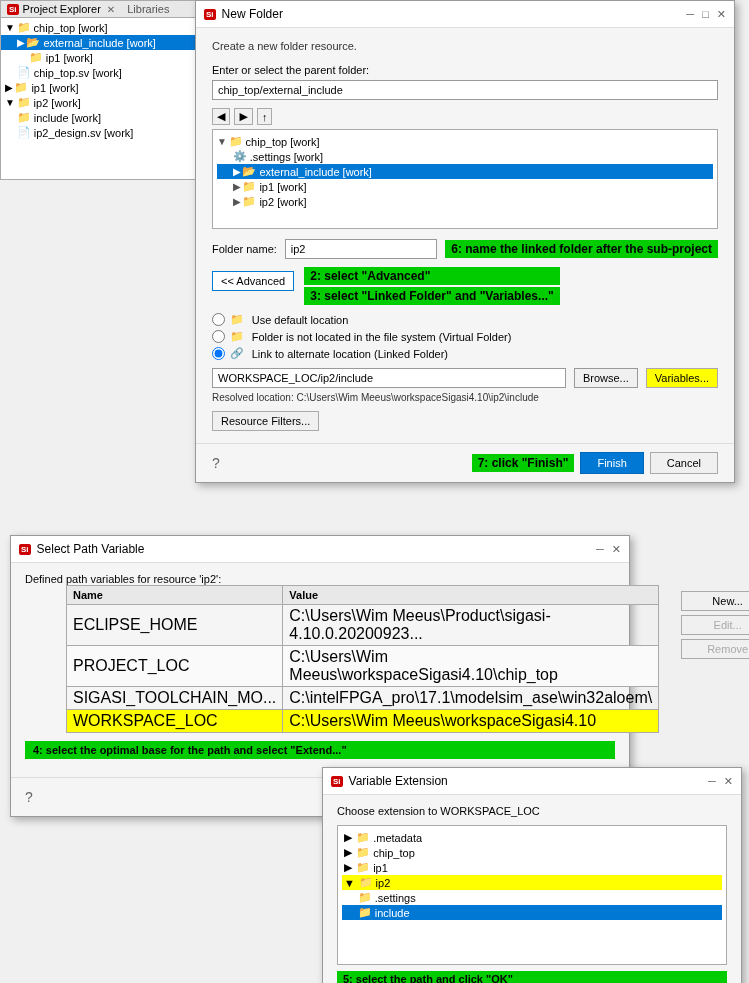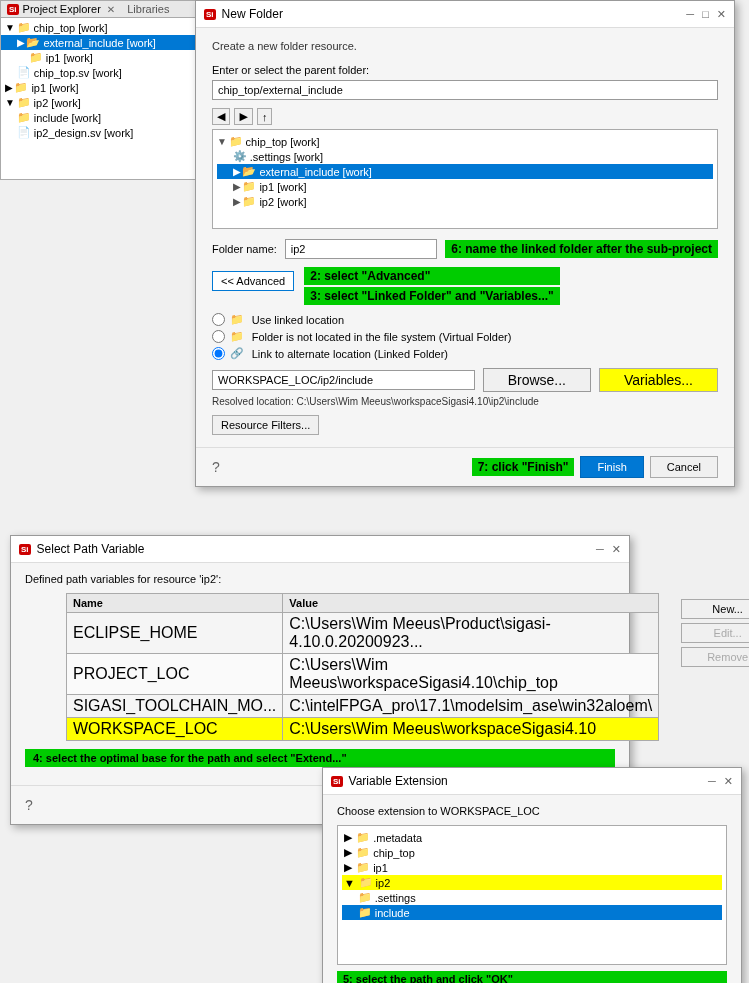--- a/index.html
+++ b/index.html
@@ -193,22 +193,22 @@
       margin-bottom: 4px;
     }
     .location-input {
       flex: 1;
       border: 1px solid #999;
       padding: 3px 5px;
       font-size: 11px;
       background: white;
     }
     .browse-btn, .variables-btn {
-      padding: 3px 24px;
-      font-size: 14px;
+      padding: 3px 8px;
+      font-size: 11px;
       cursor: pointer;
       border: 1px solid #999;
       background: #f0f0f0;
     }
     .variables-btn {
       background: #ffff00;
       border: 1px solid #aaa;
     }
     .resolved-text {
       font-size: 10px;
@@ -513,21 +513,21 @@
       <div style="display:flex; flex-direction:column; gap:2px;">
         <span class="highlight-green">2: select "Advanced"</span>
         <span class="highlight-green">3: select "Linked Folder" and "Variables..."</span>
       </div>
     </div>
 
     <div class="radio-group">
       <div class="radio-item">
         <input type="radio" name="location" style="">
         <span class="ft-icon">📁</span>
-        <span>Use linked location</span>
+        <span>Use default location</span>
       </div>
       <div class="radio-item">
         <input type="radio" name="location" style="">
         <span class="ft-icon">📁</span>
         <span>Folder is not located in the file system (Virtual Folder)</span>
       </div>
       <div class="radio-item">
         <input type="radio" name="location" checked="" style="">
         <span class="ft-icon">🔗</span>
         <span>Link to alternate location (Linked Folder)</span>
@@ -555,21 +555,21 @@
     <div class="dialog-title">
       <span class="icon-si">Si</span>
       <span>Select Path Variable</span>
     </div>
     <div class="dialog-controls">
       <span>─</span>
       <span>✕</span>
     </div>
   </div>
   <div class="spv-body">
-    <div style="font-size:11px; margin-bottom:8px;">Defined path variables for resource 'ip2':</div>
+    <div style="font-size:11px; margin-bottom:0;">Defined path variables for resource 'ip2':</div>
     <div class="spv-content-row">
       <div class="spv-table-wrapper">
         <table class="spv-table">
           <thead>
             <tr>
               <th>Name</th>
               <th>Value</th>
             </tr>
           </thead>
           <tbody>

